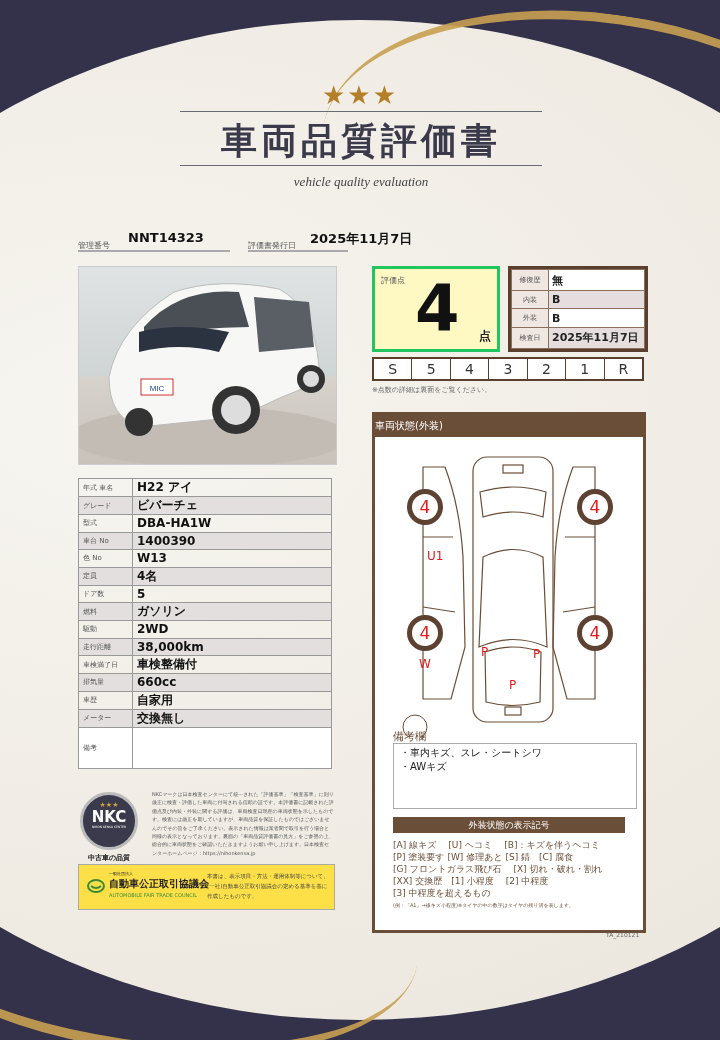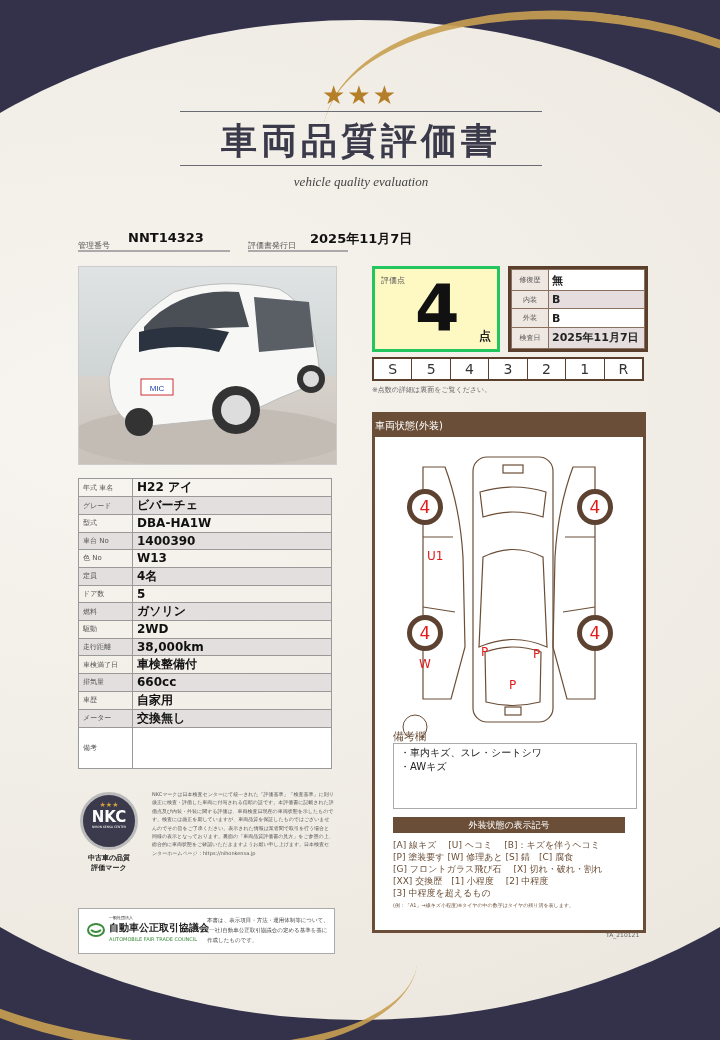--- a/index.html
+++ b/index.html
@@ -229,21 +229,21 @@
 
 <div class="ink" style="left:80px;top:792px;width:52px;height:52px;border-radius:50%;background:#3a3a4c;border:3px solid #bbb;text-align:center;color:#fff">
   <div style="font-size:7px;color:#d4a53c;margin-top:6px">★★★</div>
   <div style="font-size:15px;font-weight:bold;line-height:16px">NKC</div>
   <div style="font-size:3px">NIHON KENSA CENTER</div>
 </div>
 <div class="ink" style="left:78px;top:853px;width:62px;font-size:7px;text-align:center;white-space:pre-line;font-weight:bold">中古車の品質
 評価マーク</div>
 <div class="ink" style="left:152px;top:790px;width:182px;font-size:5px;line-height:8.4px;color:#555">NKCマークは日本検査センターにて統一された「評価基準」「検査基準」に則り厳正に検査・評価した車両に付与される信頼の証です。本評価書に記載された評価点及び内装・外装に関する評価は、車両検査日現在の車両状態を示したものです。検査には厳正を期していますが、車両品質を保証したものではございませんのでその旨をご了承ください。表示された情報は業者間で取引を行う場合と同様の表示となっております。裏面の「車両品質評価書の見方」をご参照の上、総合的に車両状態をご確認いただきますようお願い申し上げます。日本検査センターホームページ：https://nihonkensa.jp</div>
 
-<div class="ink" style="left:78px;top:908px;width:255px;height:44px;border:1px solid #aaa;background:#ffffff">
+<div class="ink" style="left:78px;top:864px;width:255px;height:44px;border:1px solid #aaa;background:#fde047">
   <svg style="position:absolute;left:8px;top:14px" width="18" height="14">
       <ellipse cx="9" cy="7" rx="8" ry="6" fill="none" stroke="#3a8a3a" stroke-width="2"></ellipse>
       <path d="M4 7 Q9 11 14 7" stroke="#3a8a3a" stroke-width="2" fill="none"></path>
     </svg>
   <div style="position:absolute;left:30px;top:6px;font-size:4px">一般社団法人</div>
   <div style="position:absolute;left:30px;top:12px;font-size:10px;font-weight:bold;color:#222">自動車公正取引協議会</div>
   <div style="position:absolute;left:30px;top:27px;font-size:5px;color:#3a8a3a">AUTOMOBILE FAIR TRADE COUNCIL</div>
   <div style="position:absolute;left:128px;top:6px;width:122px;font-size:5.5px;line-height:10px;color:#444">本書は、表示項目・方法・運用体制等について、(一社)自動車公正取引協議会の定める基準を基に作成したものです。</div>
 </div>
 

